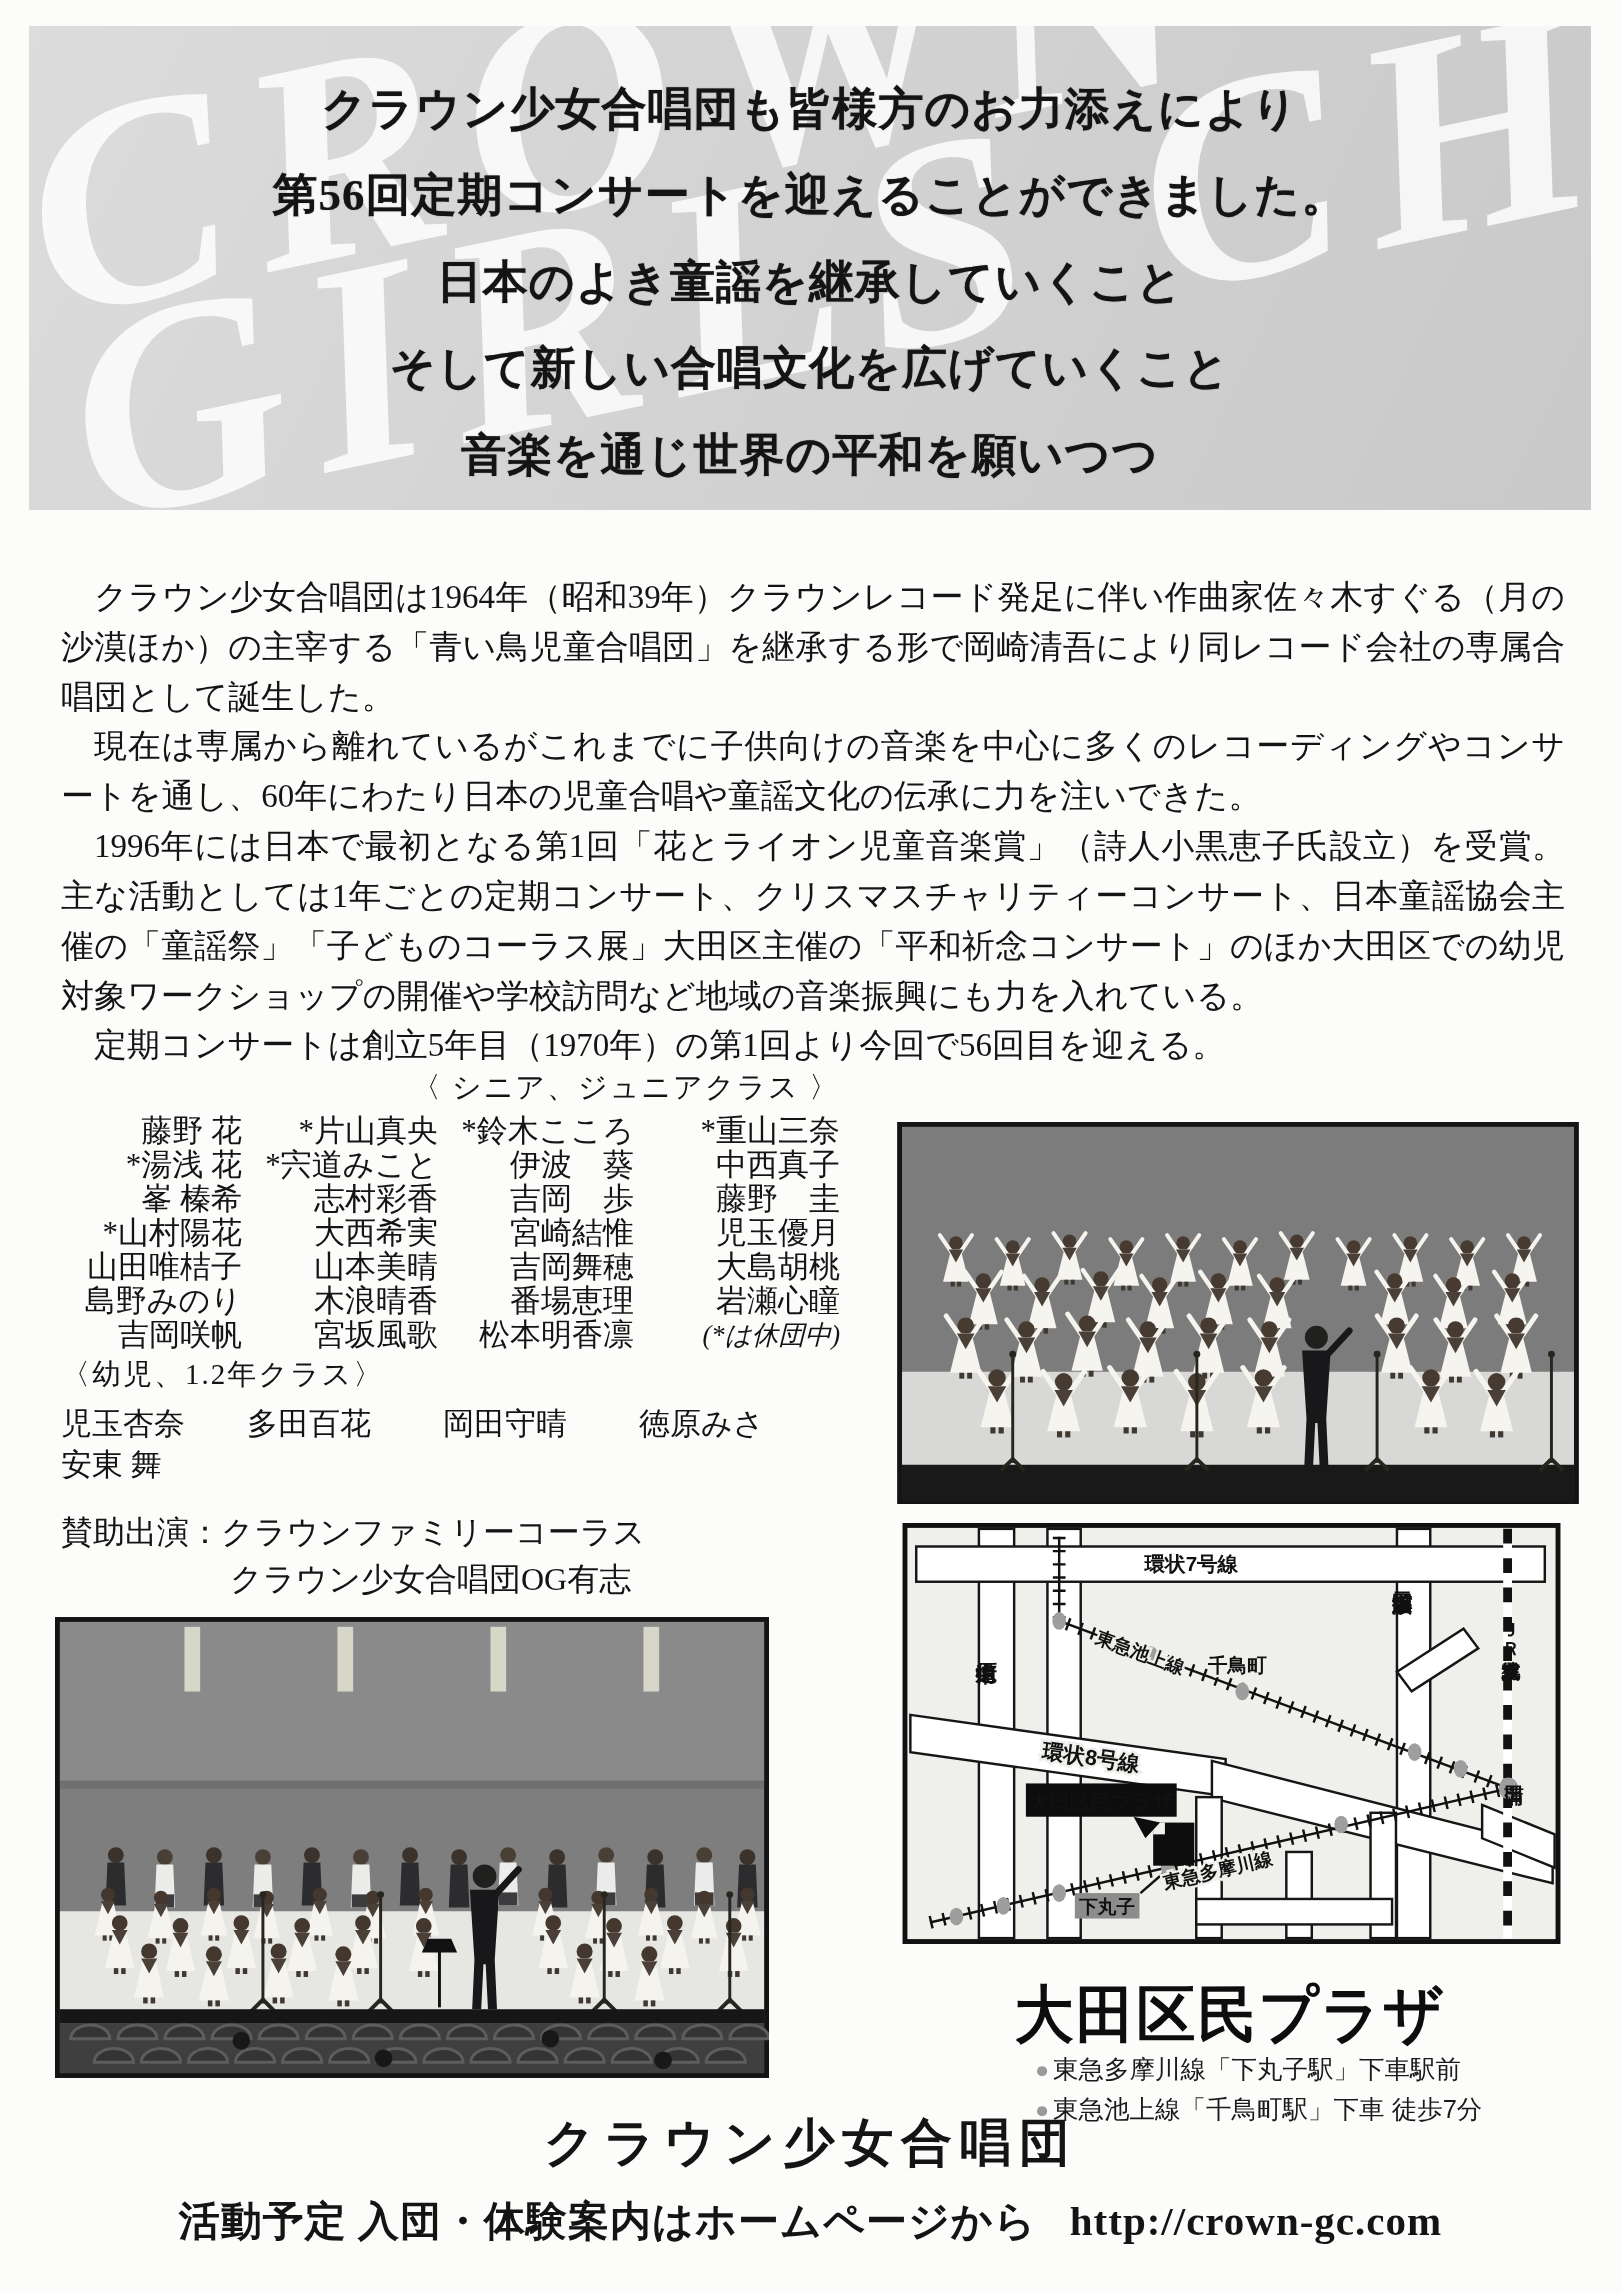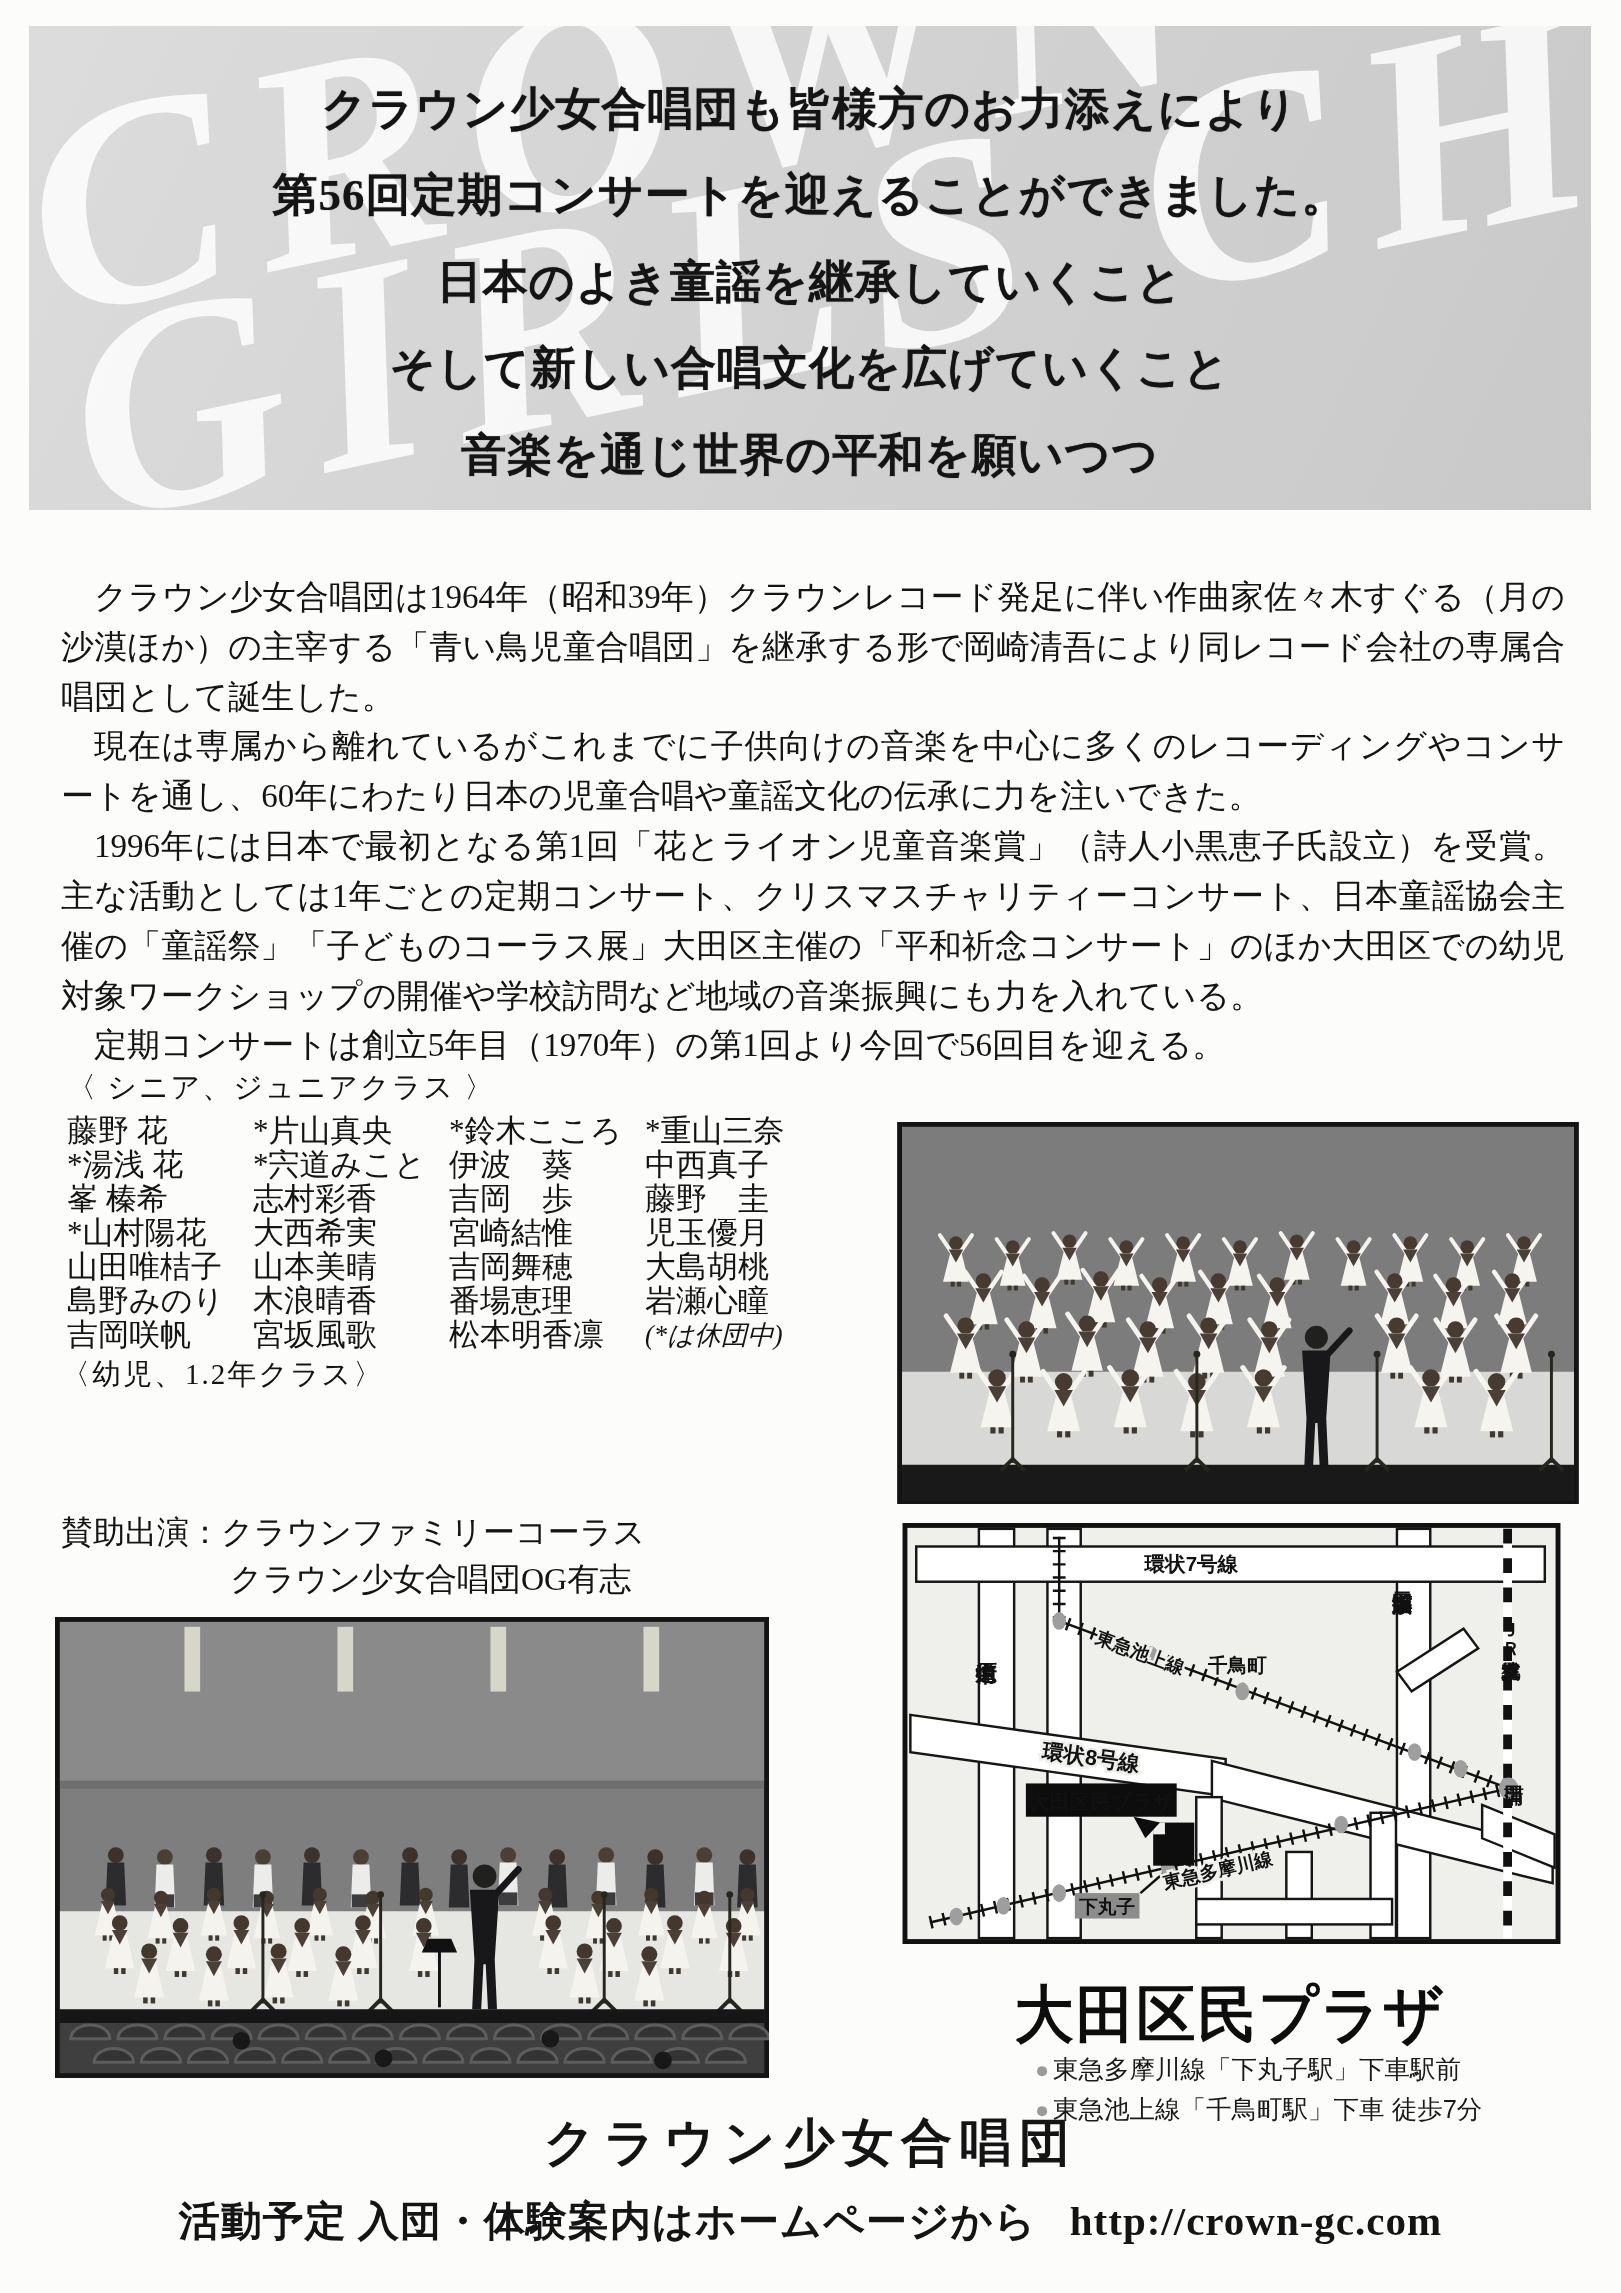--- a/index.html
+++ b/index.html
@@ -18,21 +18,21 @@
   .header-lines{position:absolute;inset:0;display:flex;flex-direction:column;align-items:center;
       padding-top:53px;gap:26.5px;}
   .hline{font-size:45px;font-weight:bold;letter-spacing:1px;white-space:nowrap;
       text-shadow:0 0 1px rgba(0,0,0,.6);}
   
   .history{position:absolute;left:61px;top:541px;width:1504px;font-size:33px;line-height:1.51;
       text-align:justify;margin-top:32px;}
   .history p{margin:0;text-indent:1em;}
   
   .sec-title{font-size:29px;letter-spacing:2px;white-space:nowrap;}
-  .members{position:absolute;left:67px;top:1068px;width:784px;}
+  .members{position:absolute;left:56px;top:1068px;width:784px;text-align:right;}
   .mgrid{display:grid;grid-template-columns:186px 196px 196px auto;margin-top:5.9px;}
   .mgrid .cell{font-size:31px;line-height:34px;white-space:nowrap;}
   .mgrid .note{font-size:26.5px;font-style:italic;}
   .junior{position:absolute;left:61px;top:1355px;width:784px;}
   .jgrid{display:grid;grid-template-columns:186px 196px 196px auto;margin-top:7.8px;}
   .jgrid .cell{font-size:31px;line-height:41px;white-space:nowrap;}
   
   .support{position:absolute;left:61px;top:1509px;font-size:32px;line-height:47px;}
   .support .l2{padding-left:169px;}
   
@@ -151,20 +151,27 @@
       <span class="cell">岩瀬心瞳</span>
       <span class="cell">吉岡咲帆</span>
       <span class="cell">宮坂風歌</span>
       <span class="cell">松本明香凛</span>
       <span class="cell note">(*は休団中)</span>
     </div>
   </div>
 
   <div class="junior">
     <div class="sec-title">〈幼児、1.2年クラス〉</div>
+    <div class="jgrid">
+      <span class="cell">児玉杏奈</span>
+      <span class="cell">多田百花</span>
+      <span class="cell">岡田守晴</span>
+      <span class="cell">徳原みさ</span>
+      <span class="cell">安東 舞</span>
+    </div>
   </div>
 
   <div class="support">
     <div><span>賛助出演：</span><span>クラウンファミリーコーラス</span></div>
     <div class="l2">クラウン少女合唱団OG有志</div>
   </div>
 
   <svg class="photo1" width="682" height="382" viewBox="0 0 696 390">
     <rect x="2.5" y="2.5" width="691" height="385" fill="#858585" stroke="#141414" stroke-width="5"></rect>
     <rect x="5" y="5" width="686" height="250" fill="#7c7c7c"></rect>

